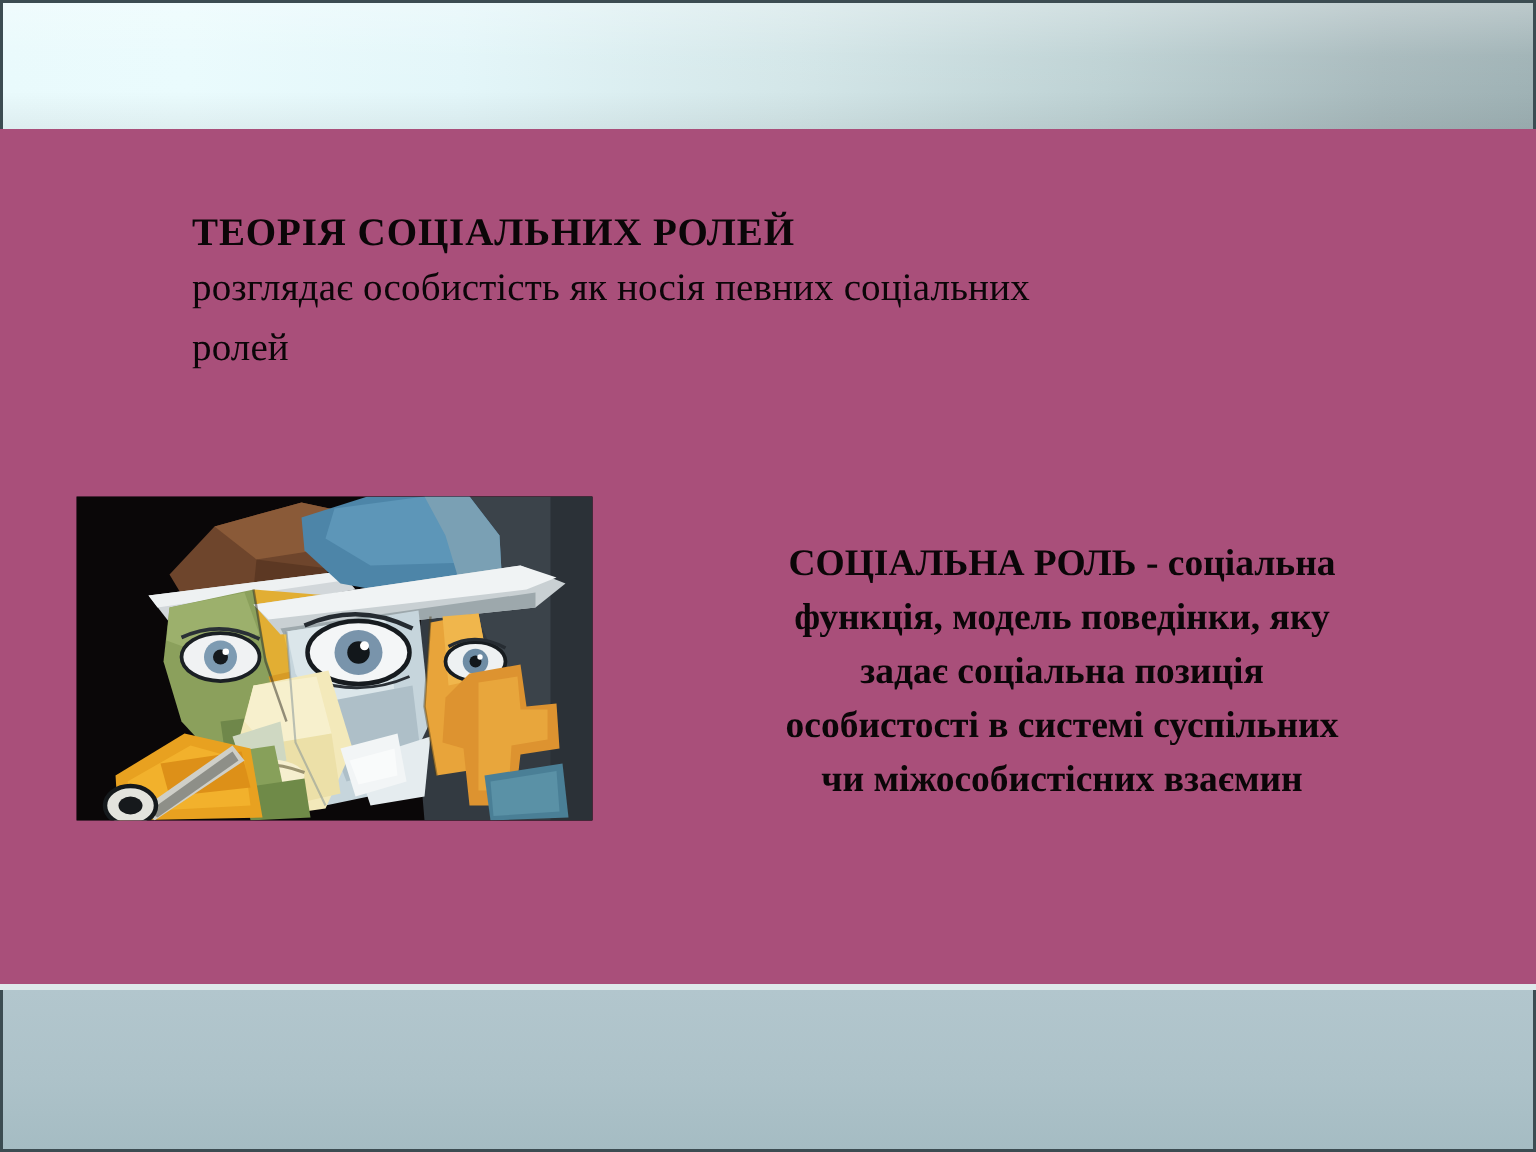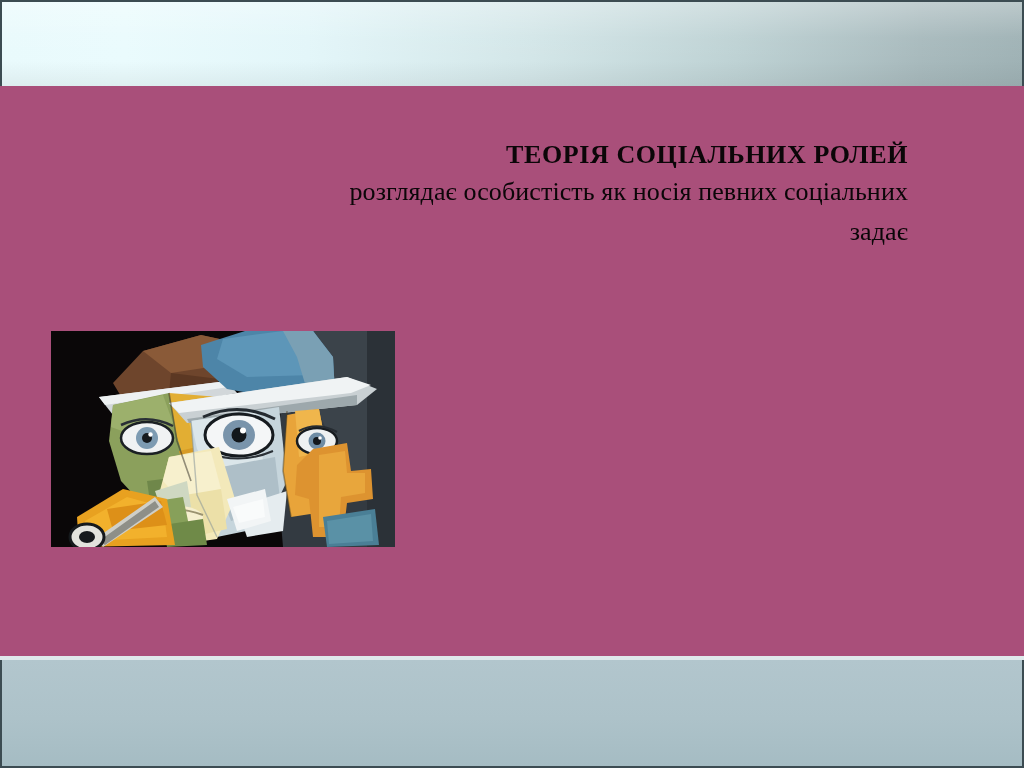--- a/index.html
+++ b/index.html
@@ -82,24 +82,24 @@
     background: linear-gradient(to bottom, #b2c6cd 0%, #adc2c9 55%, #a5bcc3 100%);
     box-sizing: border-box;
     border-left: 2px solid #3c4c52;
     border-right: 2px solid #3c4c52;
     border-bottom: 2px solid #3c4c52;
   }
 
   
   #title-block {
     position: absolute;
-    left: 118px;
+    left: 128px;
     top: 138px;
     width: 790px;
-    text-align: right;
+    text-align: left;
     color: #0b0608;
   }
   .title-line-main {
     font-family: "Liberation Serif", "DejaVu Serif", serif;
     font-weight: bold;
     font-size: 26px;
     letter-spacing: 0.6px;
     line-height: 34px;
     white-space: nowrap;
   }
@@ -148,21 +148,21 @@
 
   <div id="top-band">
     <div id="top-band-sheen"></div>
   </div>
 
   <div id="body-panel"></div>
 
   <div id="title-block">
     <div class="title-line-main">ТЕОРІЯ СОЦІАЛЬНИХ РОЛЕЙ</div>
     <div class="title-line-sub">розглядає особистість як носія певних соціальних</div>
-    <div class="title-line-sub">задає</div>
+    <div class="title-line-sub">ролей</div>
   </div>
 
   <div id="artwork">
     <svg viewBox="0 0 344 216" xmlns="http://www.w3.org/2000/svg">
       <rect x="0" y="0" width="344" height="216" fill="#0a0708"></rect>
 
       <polygon points="212,0 344,0 344,216 232,216 224,120 236,40" fill="#333a41"></polygon>
       <polygon points="262,0 344,0 344,120 300,150 262,70" fill="#3b434a"></polygon>
       <rect x="316" y="0" width="28" height="216" fill="#2b3137"></rect>
 
@@ -249,17 +249,24 @@
 
       <polygon points="176,168 214,158 220,190 186,200" fill="#f2f5f6"></polygon>
       <polygon points="182,176 212,168 214,186 188,192" fill="#ffffff" opacity="0.55"></polygon>
 
       <path d="M118 62 L126 110 L140 150" stroke="#2d2a22" stroke-width="1.6" fill="none" opacity="0.5"></path>
       <path d="M236 80 L232 140 L240 186" stroke="#4a3b1c" stroke-width="1.6" fill="none" opacity="0.45"></path>
       <path d="M140 90 L146 164 L166 206" stroke="#7e8e96" stroke-width="1.4" fill="none" opacity="0.5"></path>
     </svg>
   </div>
 
+  <div id="definition-block">
+    <div>СОЦІАЛЬНА РОЛЬ - соціальна</div>
+    <div>функція, модель поведінки, яку</div>
+    <div>задає соціальна позиція</div>
+    <div>особистості в системі суспільних</div>
+    <div>чи міжособистісних взаємин</div>
+  </div>
 
   <div id="bottom-sep"></div>
   <div id="bottom-band"></div>
 
 </div>
 
 </body></html>

